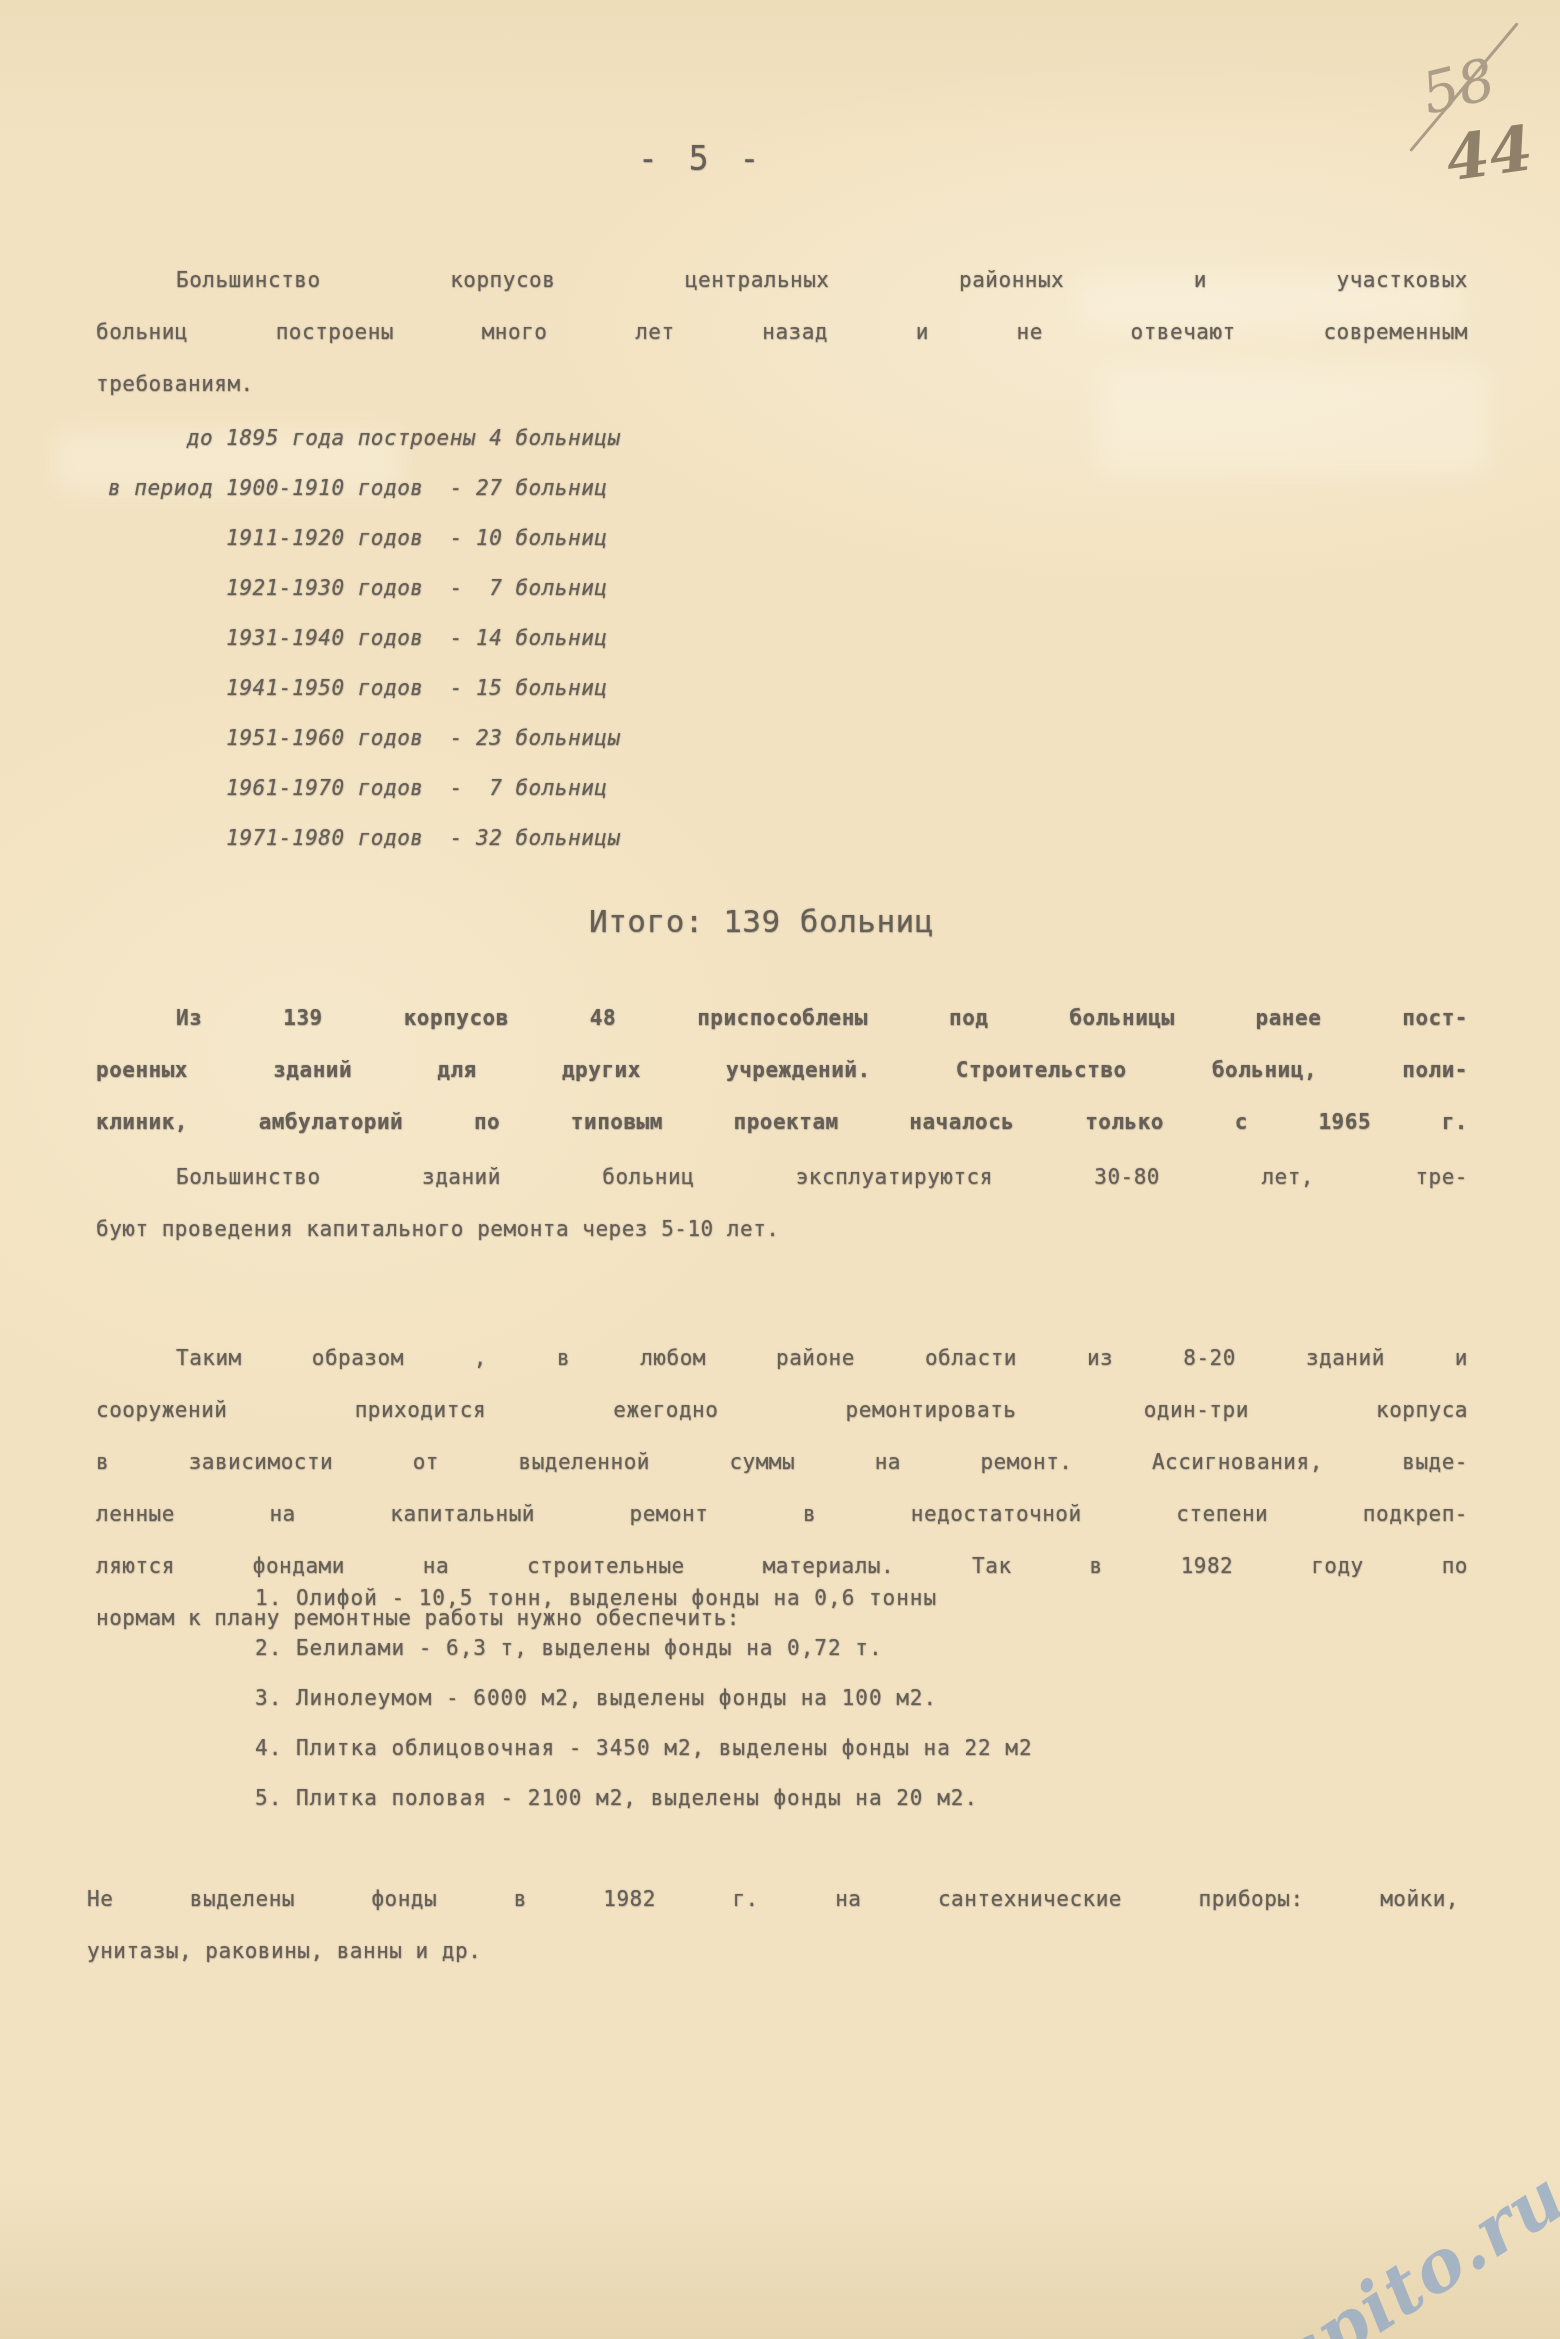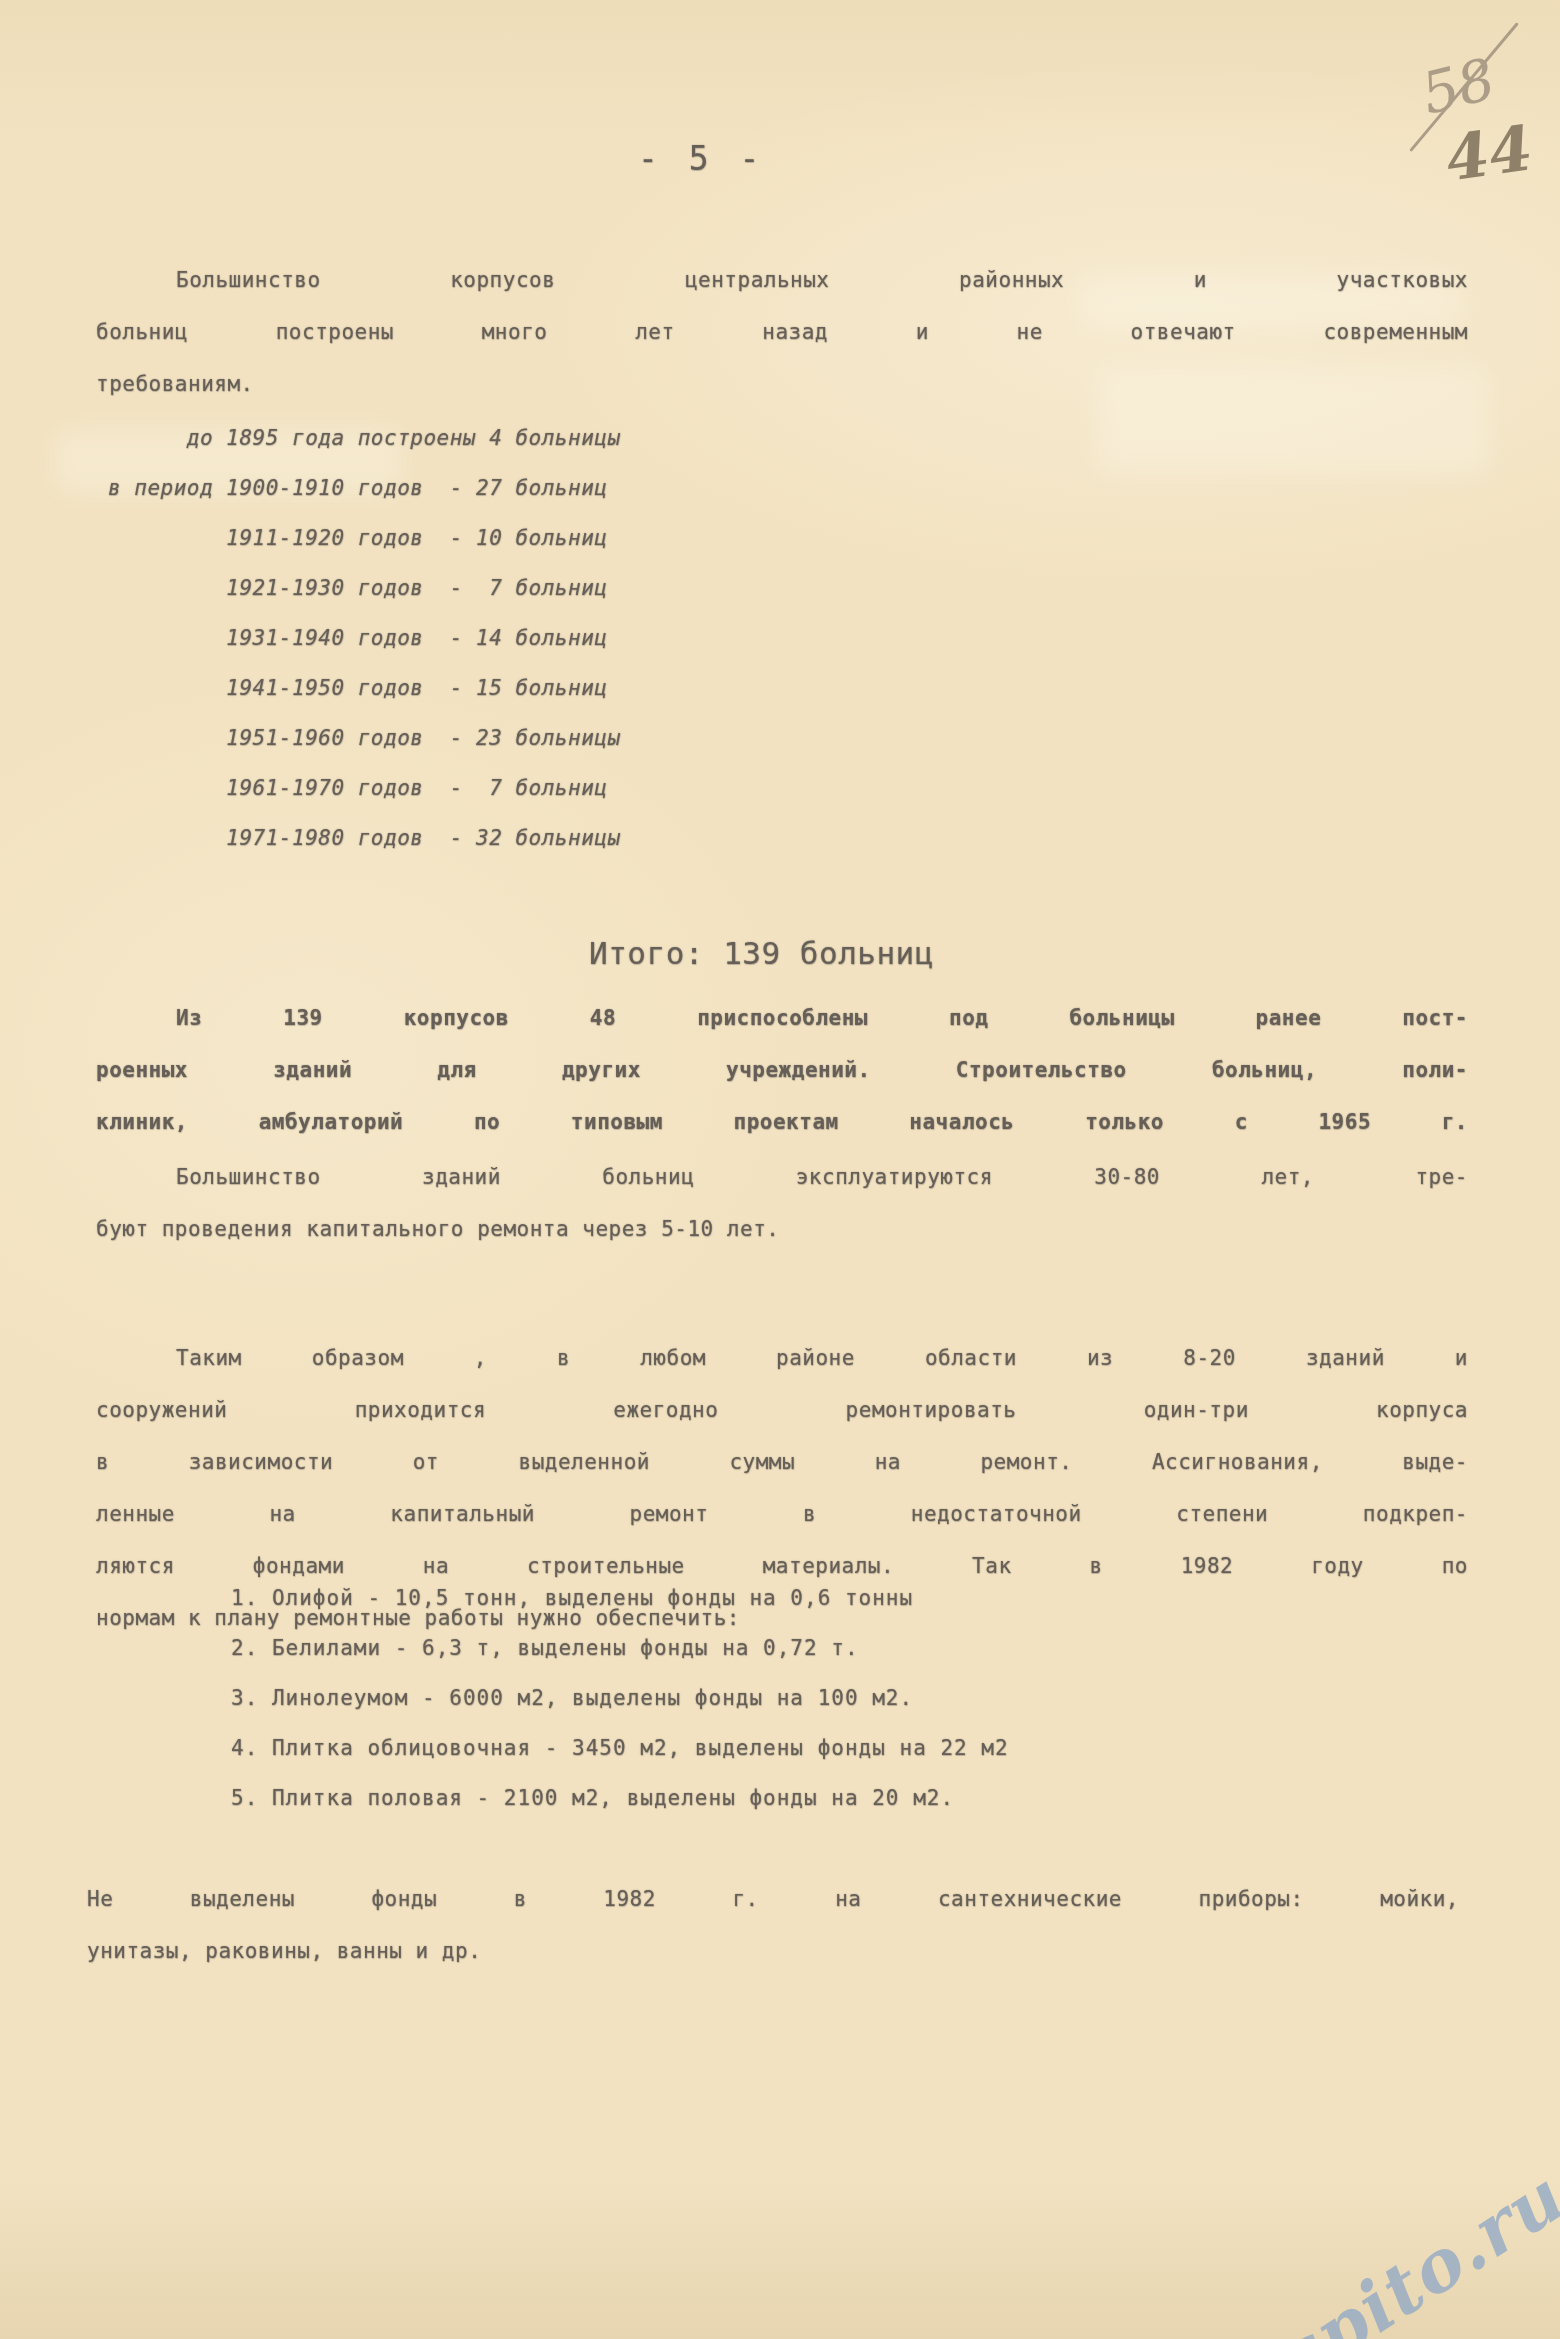--- a/index.html
+++ b/index.html
@@ -28,21 +28,21 @@
     font-size:21px;
     letter-spacing:0.5px;
     text-shadow:0 0 1.5px rgba(86,80,74,0.55), 0.5px 0.5px 0.7px rgba(86,80,74,0.25);
   }
   .block{position:absolute;}
   .par{width:1372px;}
   .par .tl{line-height:52px;text-align:justify;}
   .par .tl.j{text-align-last:justify;}
   .par .tl.ind{text-indent:80px;}
   .years .tl{line-height:50px;white-space:pre;font-style:italic;}
-  .mats .tl{line-height:50px;letter-spacing:1px;}
+  .mats .tl{line-height:50px;letter-spacing:1px;margin-left:24px;}
   .pagenum{font-size:33px;letter-spacing:5.5px;}
   .total{font-size:31px;}
   .hw{
     position:absolute;
     font-family:"DejaVu Serif", serif;
     font-style:italic;
     color:#a3937c;
   }
   .hw-58{
     top:53px;left:1422px;font-size:57px;transform:rotate(-14deg);
@@ -97,21 +97,21 @@
   <div class="tl">в период 1900-1910 годов  - 27 больниц</div>
   <div class="tl">         1911-1920 годов  - 10 больниц</div>
   <div class="tl">         1921-1930 годов  -  7 больниц</div>
   <div class="tl">         1931-1940 годов  - 14 больниц</div>
   <div class="tl">         1941-1950 годов  - 15 больниц</div>
   <div class="tl">         1951-1960 годов  - 23 больницы</div>
   <div class="tl">         1961-1970 годов  -  7 больниц</div>
   <div class="tl">         1971-1980 годов  - 32 больницы</div>
 </div>
 
-<div class="block typed total" style="top:935px;left:589px;text-align:right;">Итого:  139 больниц</div>
+<div class="block typed total" style="top:903px;left:589px;text-align:right;">Итого:  139 больниц</div>
 
 <div class="block typed par" style="top:992px;left:96px;font-weight:bold;">
   <div class="tl j ind">Из 139 корпусов  48 приспособлены под больницы  ранее пост-</div>
   <div class="tl j">роенных зданий для других учреждений. Строительство больниц, поли-</div>
   <div class="tl j">клиник, амбулаторий по типовым проектам началось только с 1965 г.</div>
 </div>
 
 <div class="block typed par" style="top:1151px;left:96px;">
   <div class="tl j ind">Большинство зданий больниц эксплуатируются 30-80 лет, тре-</div>
   <div class="tl">буют  проведения капитального ремонта через 5-10 лет.</div>

